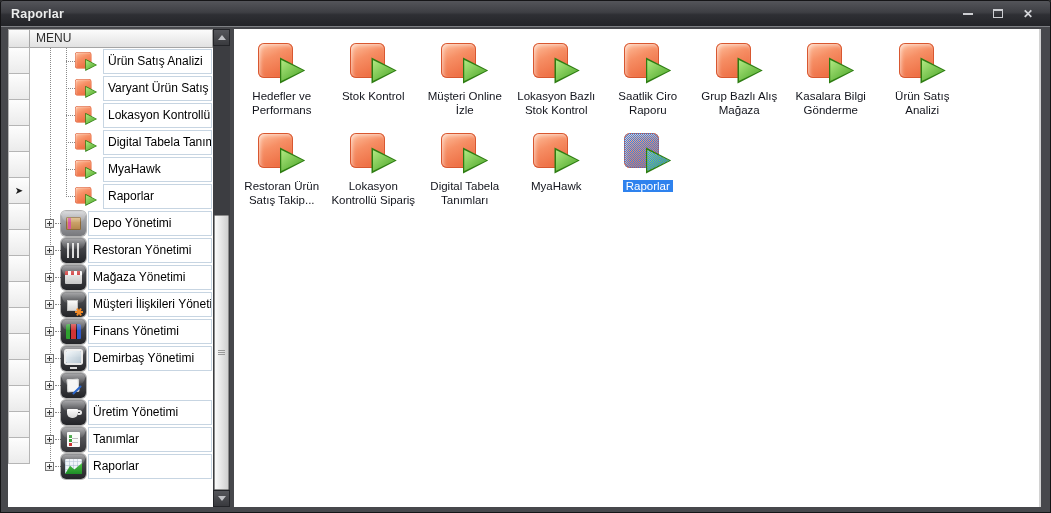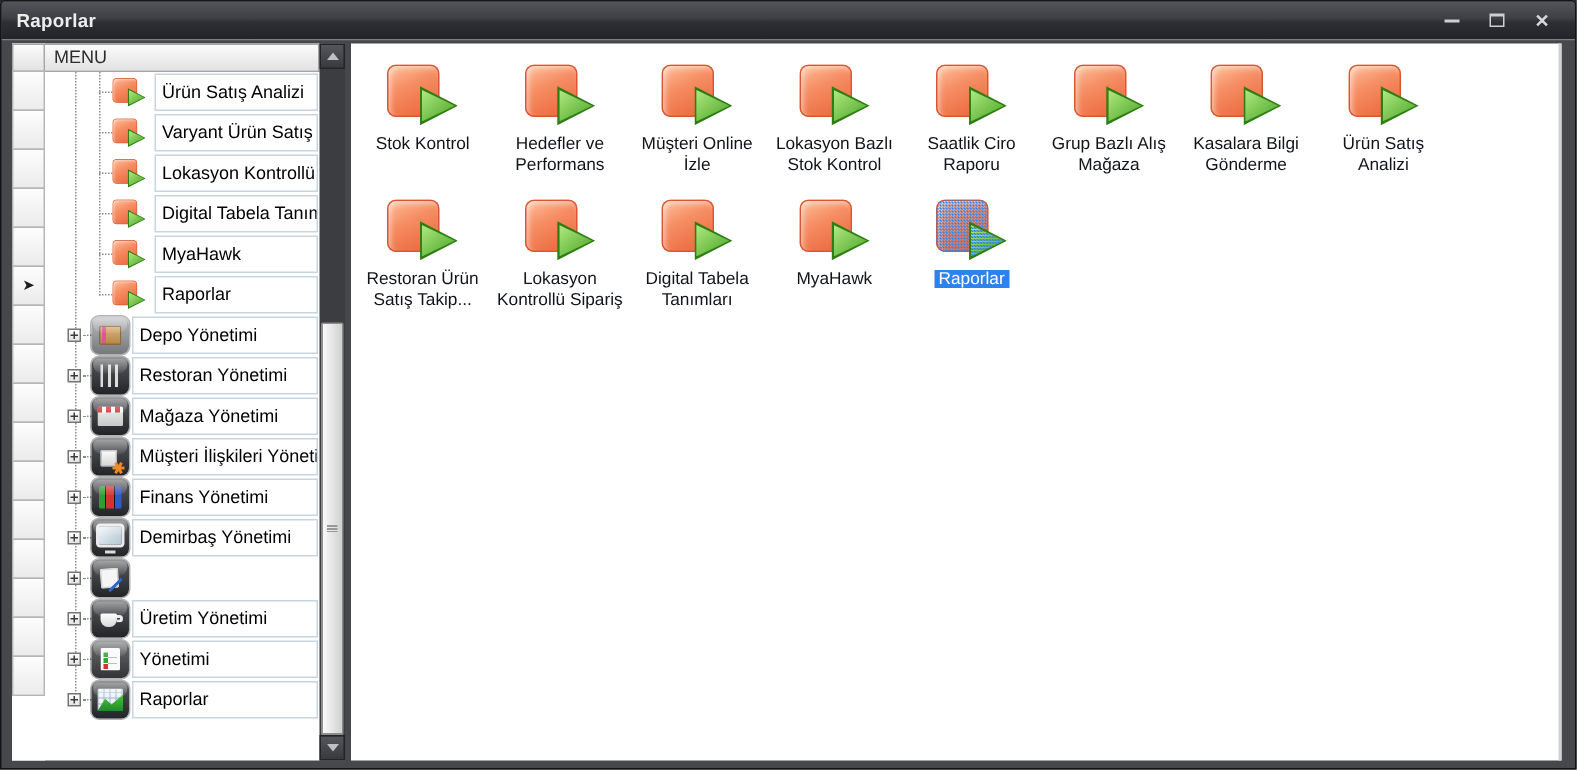--- a/index.html
+++ b/index.html
@@ -285,21 +285,21 @@
     <span class="app-icon coffee-cup-icon">
                   <i class="d"></i>
                 </span>
     <span class="cell">Üretim Yönetimi</span>
   </div>
               <div class="trow parent">
     <span class="exp"></span>
     <span class="app-icon checklist-icon">
                   <i class="d"></i>
                 </span>
-    <span class="cell">Yönetimi</span>
+    <span class="cell">Tanımlar</span>
   </div>
               <div class="trow parent">
     <span class="exp"></span>
     <span class="app-icon green-chart-icon">
                   <i class="d"></i>
                 </span>
     <span class="cell">Raporlar</span>
   </div>
             </div>
         </div>
@@ -317,30 +317,30 @@
 
     <div class="main">
       <div class="icon-grid" id="icon-grid">
           <div class="mi">
     <span class="launch">
       <span class="sq"></span>
       <span class="tri">
                 <span class="tri-in"></span>
               </span>
     </span>
+    <span class="mi-label"><span>Hedefler ve Performans</span></span>
+  </div>
+          <div class="mi">
+    <span class="launch">
+      <span class="sq"></span>
+      <span class="tri">
+                <span class="tri-in"></span>
+              </span>
+    </span>
     <span class="mi-label"><span>Stok Kontrol</span></span>
-  </div>
-          <div class="mi">
-    <span class="launch">
-      <span class="sq"></span>
-      <span class="tri">
-                <span class="tri-in"></span>
-              </span>
-    </span>
-    <span class="mi-label"><span>Hedefler ve Performans</span></span>
   </div>
           <div class="mi">
     <span class="launch">
       <span class="sq"></span>
       <span class="tri">
                 <span class="tri-in"></span>
               </span>
     </span>
     <span class="mi-label"><span>Müşteri Online İzle</span></span>
   </div>

